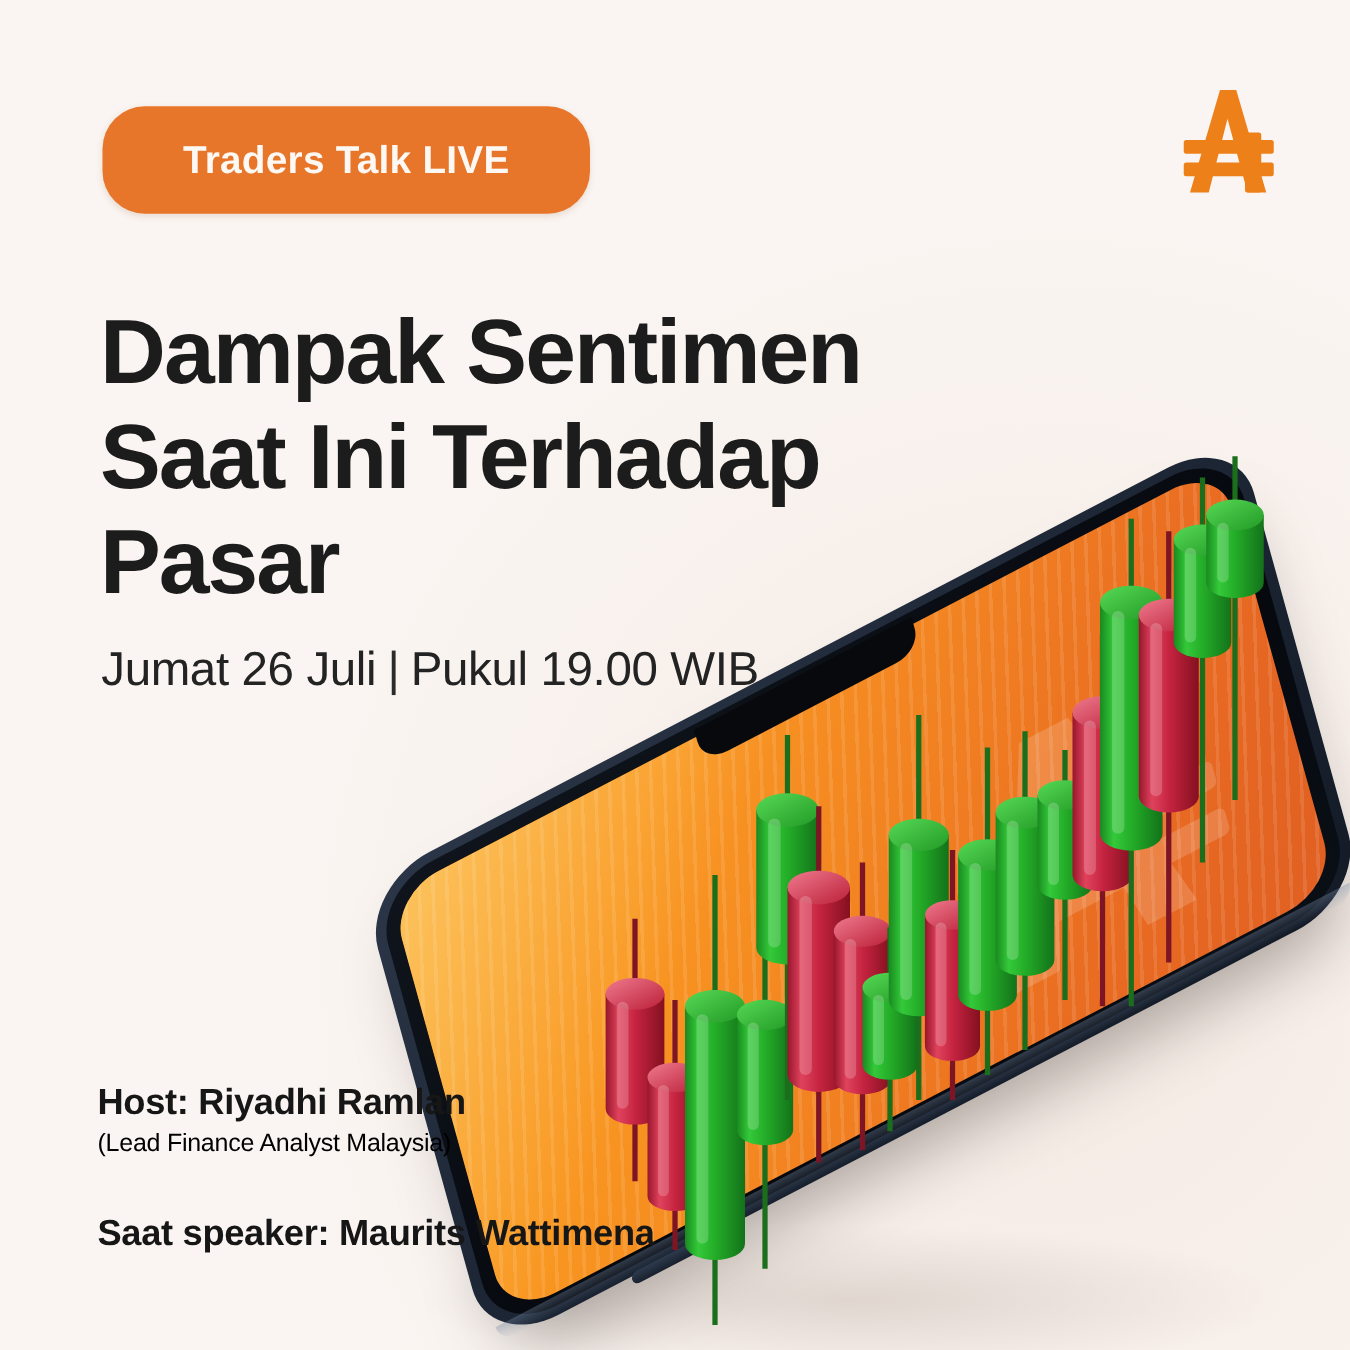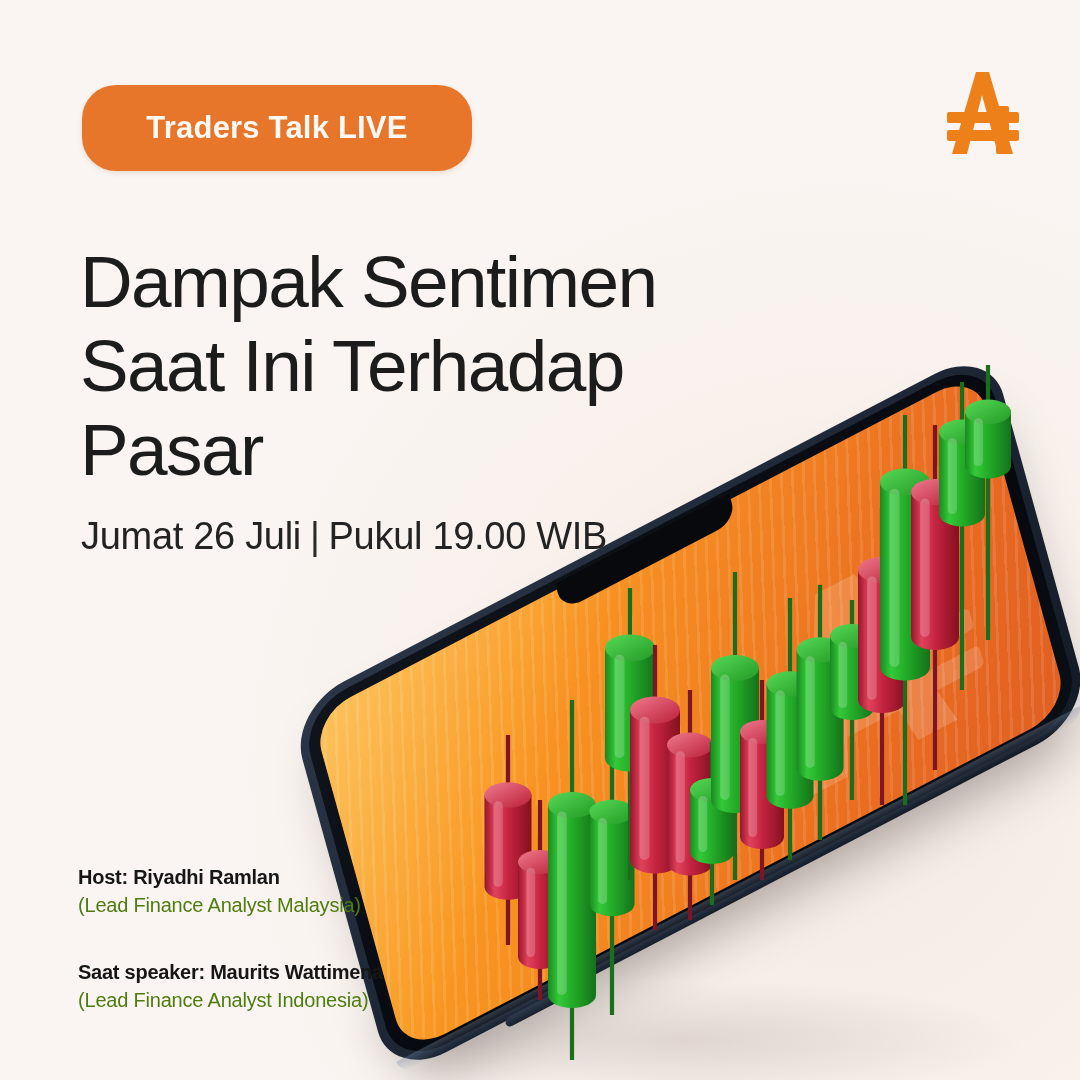--- a/index.html
+++ b/index.html
@@ -21,35 +21,35 @@
     background:#e8762a;border-radius:34px;
     display:flex;align-items:center;justify-content:center;
     box-shadow:0 2px 5px rgba(120,60,10,.13);}
   .badge span{color:#fdf8f3;font-size:31px;font-weight:bold;letter-spacing:.2px;}
 
   
   .logo{position:absolute;left:932px;top:62px;width:100px;height:100px;}
 
   
   .headline{position:absolute;left:80px;top:196px;width:730px;
-    color:#1c1c1c;font-size:73px;font-weight:normal;line-height:1.0;
+    color:#1c1c1c;font-size:73px;font-weight:bold;line-height:1.0;
     letter-spacing:-1.6px;}
   .headline .ln{display:block;white-space:nowrap;margin-bottom:11px;}
 
   
   .dateline{position:absolute;left:81px;top:515px;
     font-size:38px;color:#232323;font-weight:400;letter-spacing:-.3px;
     white-space:nowrap;}
   .dateline .sep{color:#2b2b2b;padding:0 9px;font-weight:300;}
 
   
   .credits{position:absolute;left:78px;top:866px;width:520px;z-index:40;}
-  .cred-name{font-size:20px;font-weight:bold;color:#161616;letter-spacing:-.25px;
+  .cred-name{font-size:29px;font-weight:bold;color:#161616;letter-spacing:-.25px;
     white-space:nowrap;margin:0;}
-  .cred-role{font-size:20px;font-weight:400;color:#4d7c0f;letter-spacing:-.2px;
+  .cred-role{font-size:20px;font-weight:400;color:#000000;letter-spacing:-.2px;
     white-space:nowrap;margin:5px 0 0 0;}
   .cred-gap{height:44px;}
 
   
   .phone-wrap{position:absolute;left:300px;top:600px;width:820px;height:520px;
     z-index:5;}
   .phone{position:absolute;left:0;top:0;width:790px;height:470px;
     transform:rotate(-27.5deg) skewX(-12deg) scaleY(.80);
     transform-origin:22% 30%;
     border-radius:62px;
@@ -302,16 +302,15 @@
 
   <div class="dateline">
     <span>Jumat 26 Juli</span><span class="sep">|</span><span>Pukul 19.00 WIB</span>
   </div>
 
   <div class="credits">
     <p class="cred-name">Host: Riyadhi Ramlan</p>
     <p class="cred-role">(Lead Finance Analyst Malaysia)</p>
     <div class="cred-gap"></div>
     <p class="cred-name">Saat speaker: Maurits Wattimena</p>
-    <p class="cred-role">(Lead Finance Analyst Indonesia)</p>
   </div>
 
 </div>
 
 </body></html>

